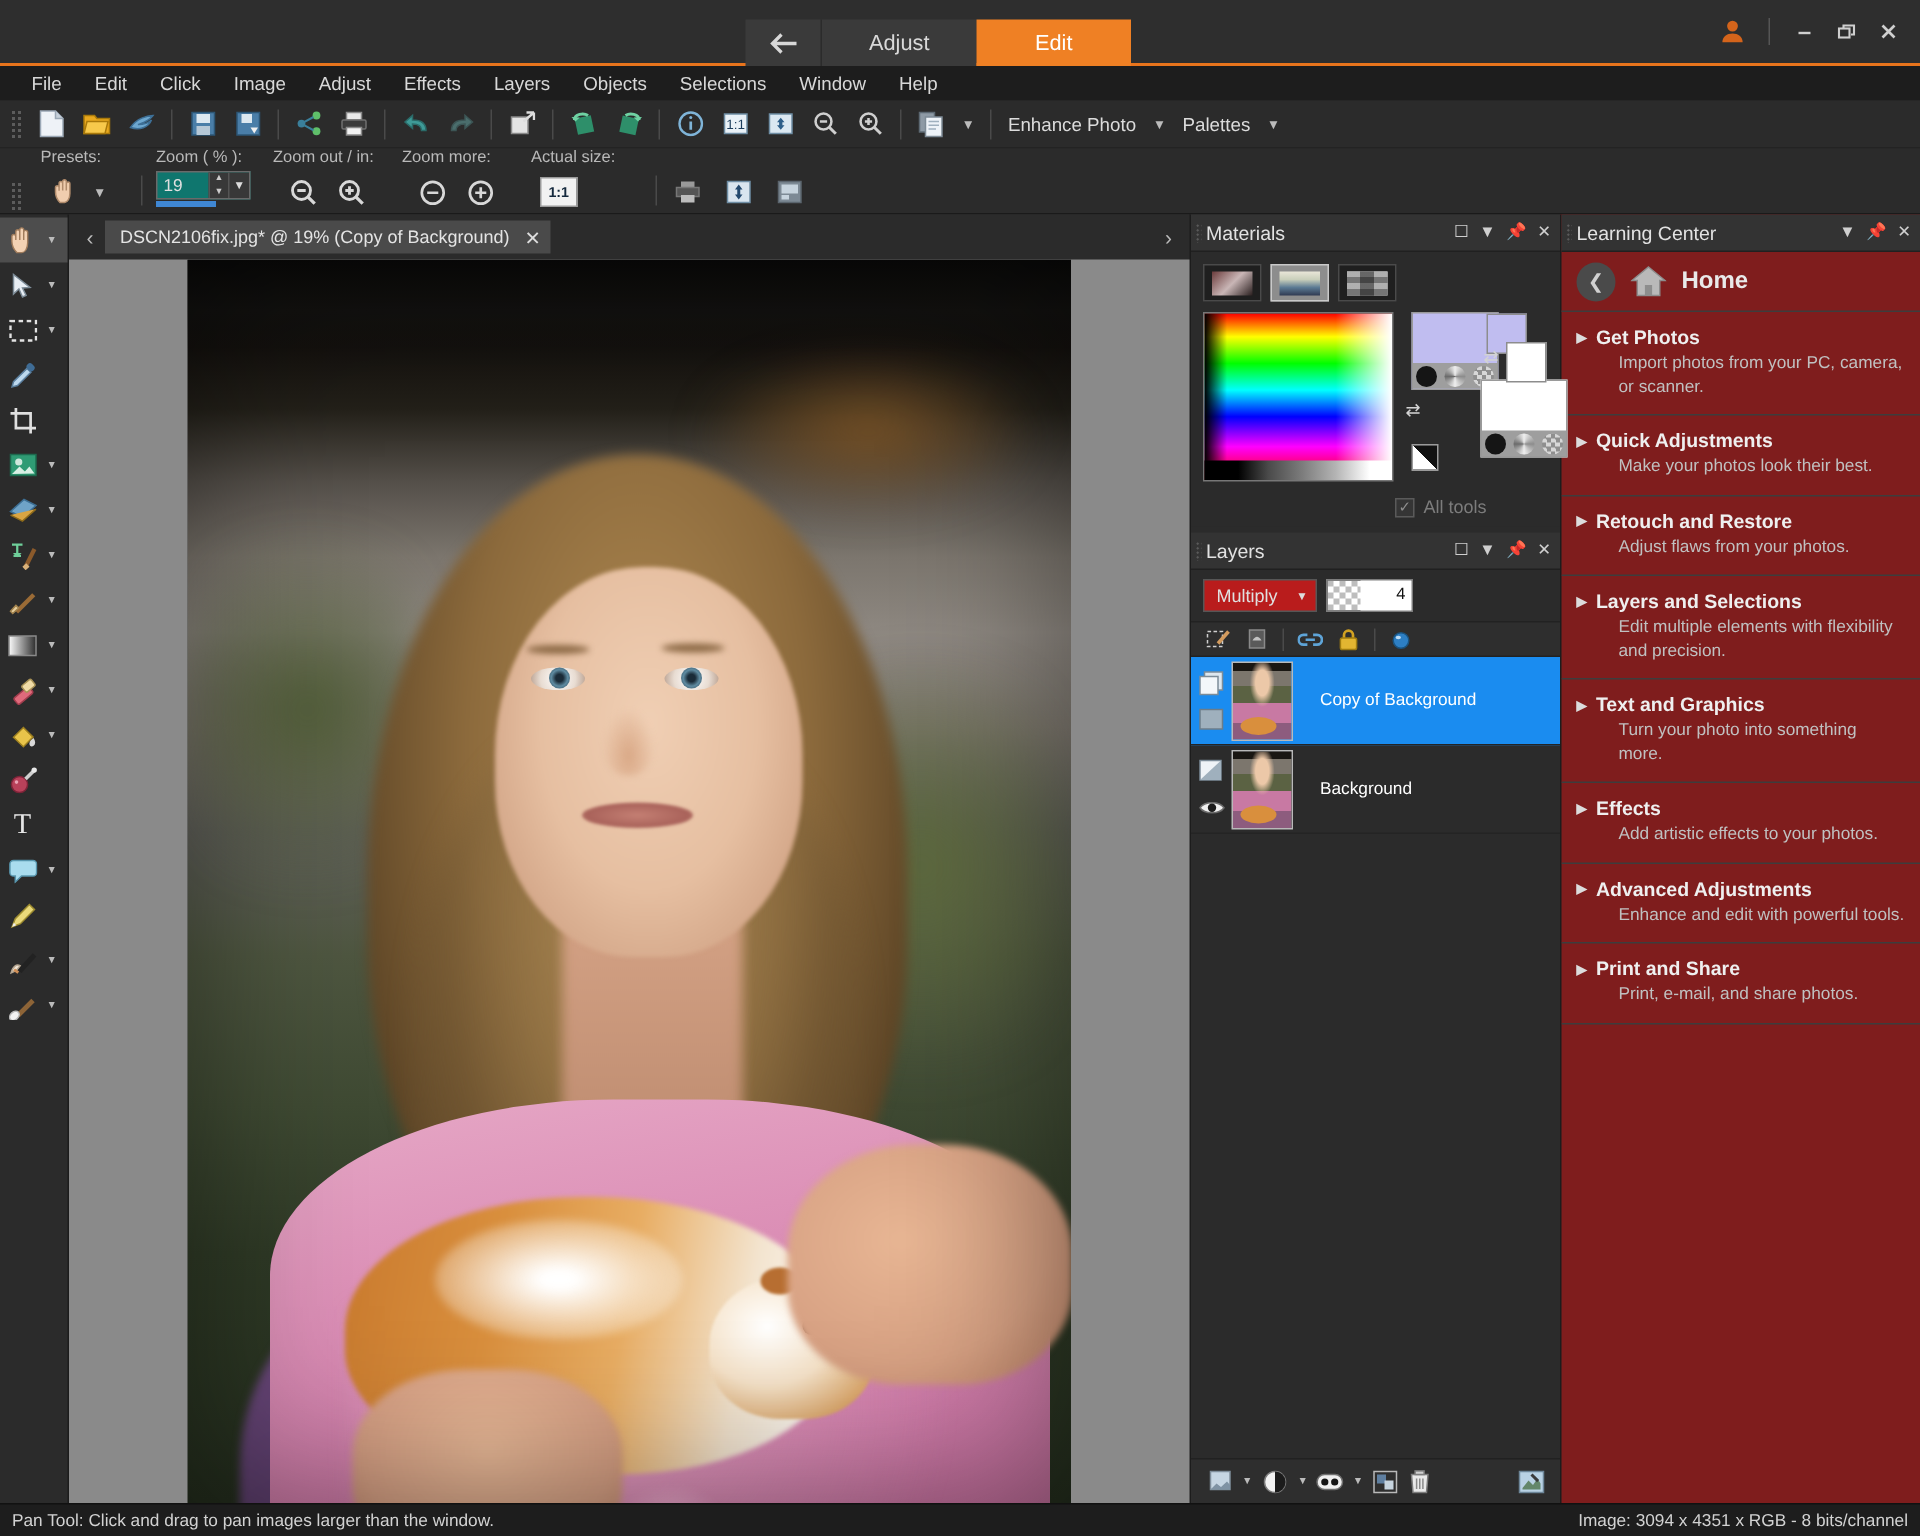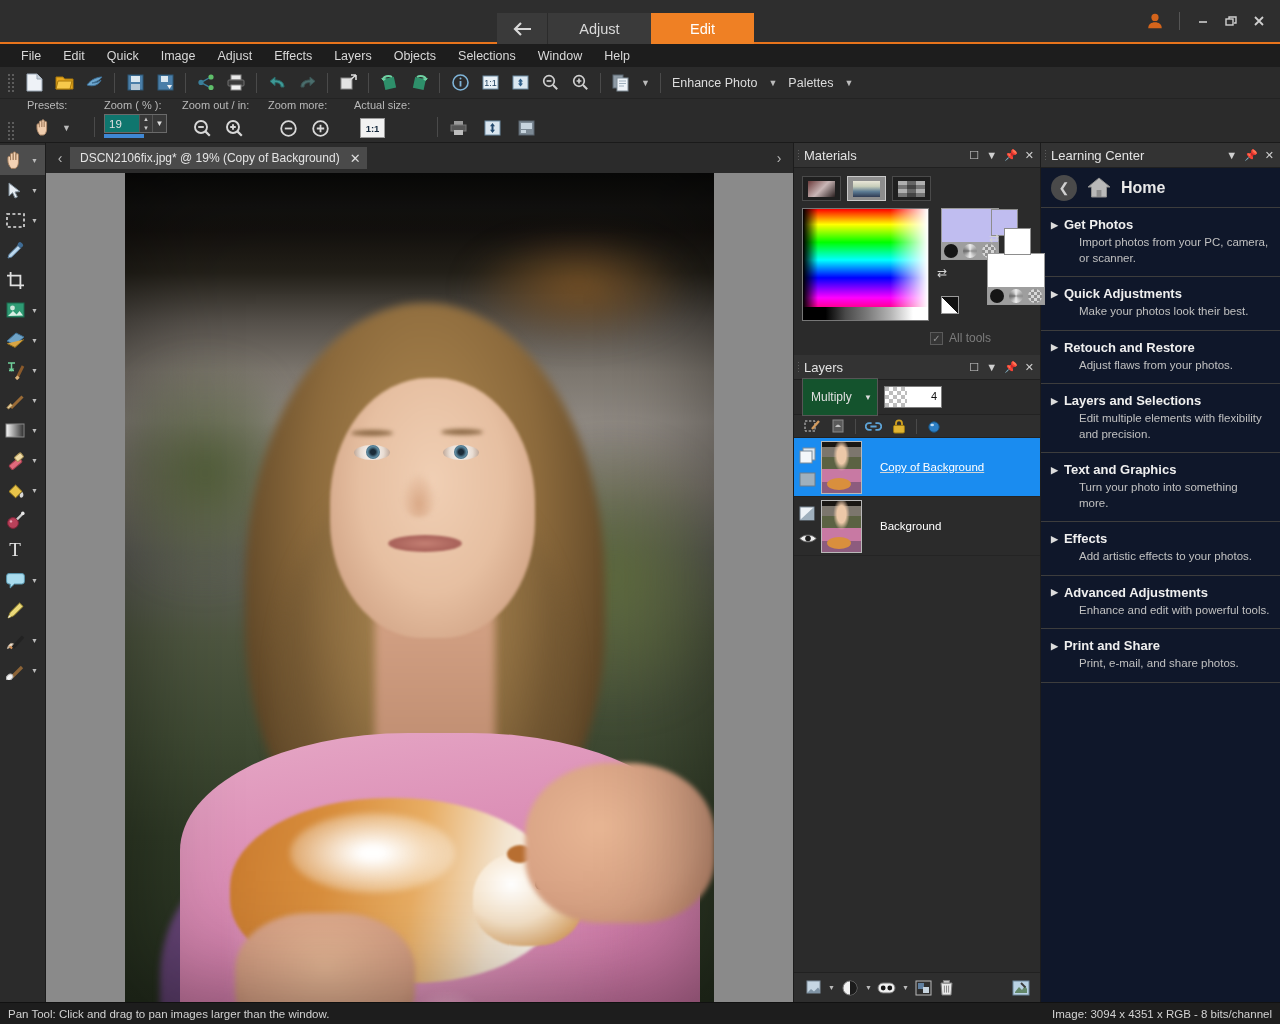--- a/index.html
+++ b/index.html
@@ -210,45 +210,45 @@
   .bw-box { position:absolute; left:4px; bottom:14px; width:18px; height:18px; border:1px solid #9a9a9a;
     background: linear-gradient(45deg, #ffffff 50%, #111111 50%); }
   .alltools { display:flex; align-items:center; gap:6px; padding-left:128px; margin-top:-4px; }
   .alltools .cb { width:13px; height:13px; border:1px solid #5a5a5a; background:#353535; color:#8f8f8f; font-size:10px;
      display:flex; align-items:center; justify-content:center; }
   .alltools span { font-size:12px; color:#7c7c7c; }
 
   
   .layers { flex:1 1 auto; display:flex; flex-direction:column; background:#2b2b2b; min-height:0; }
   .layers-top { height:34px; display:flex; align-items:center; gap:6px; padding: 0 8px; }
-  .blend-sel { width:76px; height:38px; background:#14532d; border:1px solid #565656; display:flex; align-items:center;
+  .blend-sel { width:76px; height:22px; background:#b91c1c; border:1px solid #565656; display:flex; align-items:center;
      padding-left:8px; font-size:12px; color:#e0e0e0; position:relative; cursor:pointer;}
   .blend-sel .car { position:absolute; right:5px; font-size:8px; color:#ddd; }
   .opacity-box { width:58px; height:22px; border:1px solid #7d7d7d; position:relative; cursor:pointer;
      background: repeating-conic-gradient(#ffffff 0% 25%, #bdbdbd 0% 50%) 0 0/8px 8px; }
   .opacity-box .fillw { position:absolute; right:0; top:0; bottom:0; width:34px; background:#fff; }
   .opacity-box .val { position:absolute; right:4px; top:3px; font-size:11px; color:#111; }
   .layers-tools { height:24px; background:#2e2e2e; display:flex; align-items:center; gap:2px; padding:0 6px;
      border-top:1px solid #222; border-bottom:1px solid #222; }
   .lt { width:24px; height:20px; display:flex; align-items:center; justify-content:center; cursor:pointer; font-size:13px;}
   .lt-sep{ width:1px;height:15px;background:#4a4a4a;margin:0 3px;}
   .layers-list { flex:1 1 auto; overflow:hidden; background:#2b2b2b; }
   .layer-row { height:59px; display:flex; align-items:center; cursor:pointer; border-bottom:1px solid #242424;}
-  .layer-row.sel { background:#1a8cf0;text-decoration:underline; }
+  .layer-row.sel { background:#1a8cf0; }
   .layer-icons { width:27px; height:55px; display:flex; flex-direction:column; justify-content:center; gap:3px; align-items:center;}
   .lic { width:21px; height:21px; display:flex; align-items:center; justify-content:center; font-size:11px;}
   .layer-thumb { width:41px; height:53px; border:1px solid #b9b9b9; overflow:hidden; position:relative; }
   .layer-name { font-size:11.5px; color:#fff; padding-left:18px; }
   .layers-bottom { height:30px; background:#2e2e2e; display:flex; align-items:center; gap:1px; padding:0 8px;
      border-top:1px solid #212121; }
   .lb { width:22px; height:22px; display:flex; align-items:center; justify-content:center; cursor:pointer; font-size:13px;}
   .lb-car{font-size:7px;color:#bbb;cursor:pointer;padding:0 3px;}
 
   
-  .lc { width: 240px; flex: 0 0 240px; background:#0f172a; display:flex; flex-direction:column; border-left:1px solid #1c1c1c;}
+  .lc { width: 240px; flex: 0 0 240px; background:#7f1d1d; display:flex; flex-direction:column; border-left:1px solid #1c1c1c;}
   .lc-home { height:40px; display:flex; align-items:center; gap:10px; padding-left:10px; border-bottom:1px solid #3d3d3d;}
   .lc-back { width:26px; height:26px; border-radius:50%; background:#4a4a4a; display:flex; align-items:center; justify-content:center;
       color:#d0d0d0; font-size:13px; cursor:pointer; }
   .lc-home-label { font-size:16px; color:#e9e9e9; font-weight:bold; cursor:pointer; }
   .lc-list { flex:1 1 auto; overflow:hidden; }
   .lc-item { padding: 9px 10px 10px 10px; border-bottom:1px solid #3d3d3d; cursor:pointer; }
   .lc-title { font-size:13px; color:#efefef; font-weight:bold; display:flex; align-items:center; gap:6px;}
   .lc-tri { font-size:9px; color:#dcdcdc; }
   .lc-desc { font-size:11.5px; color:#c0c0c0; margin-top:3px; line-height:1.35;margin-left:28px; }
 
@@ -299,21 +299,21 @@
         <svg viewBox="0 0 14 14" width="14" height="14">
             <path d="M3 3 L11 11 M11 3 L3 11" stroke="#cfcfcf" stroke-width="1.8"></path>
           </svg>
       </div>
     </div>
   </div>
 
   <div class="menubar">
     <div class="menu-item">File</div>
     <div class="menu-item">Edit</div>
-    <div class="menu-item">Quick</div>
+    <div class="menu-item">Click</div>
     <div class="menu-item">Image</div>
     <div class="menu-item">Adjust</div>
     <div class="menu-item">Effects</div>
     <div class="menu-item">Layers</div>
     <div class="menu-item">Objects</div>
     <div class="menu-item">Selections</div>
     <div class="menu-item">Window</div>
     <div class="menu-item">Help</div>
   </div>
 

